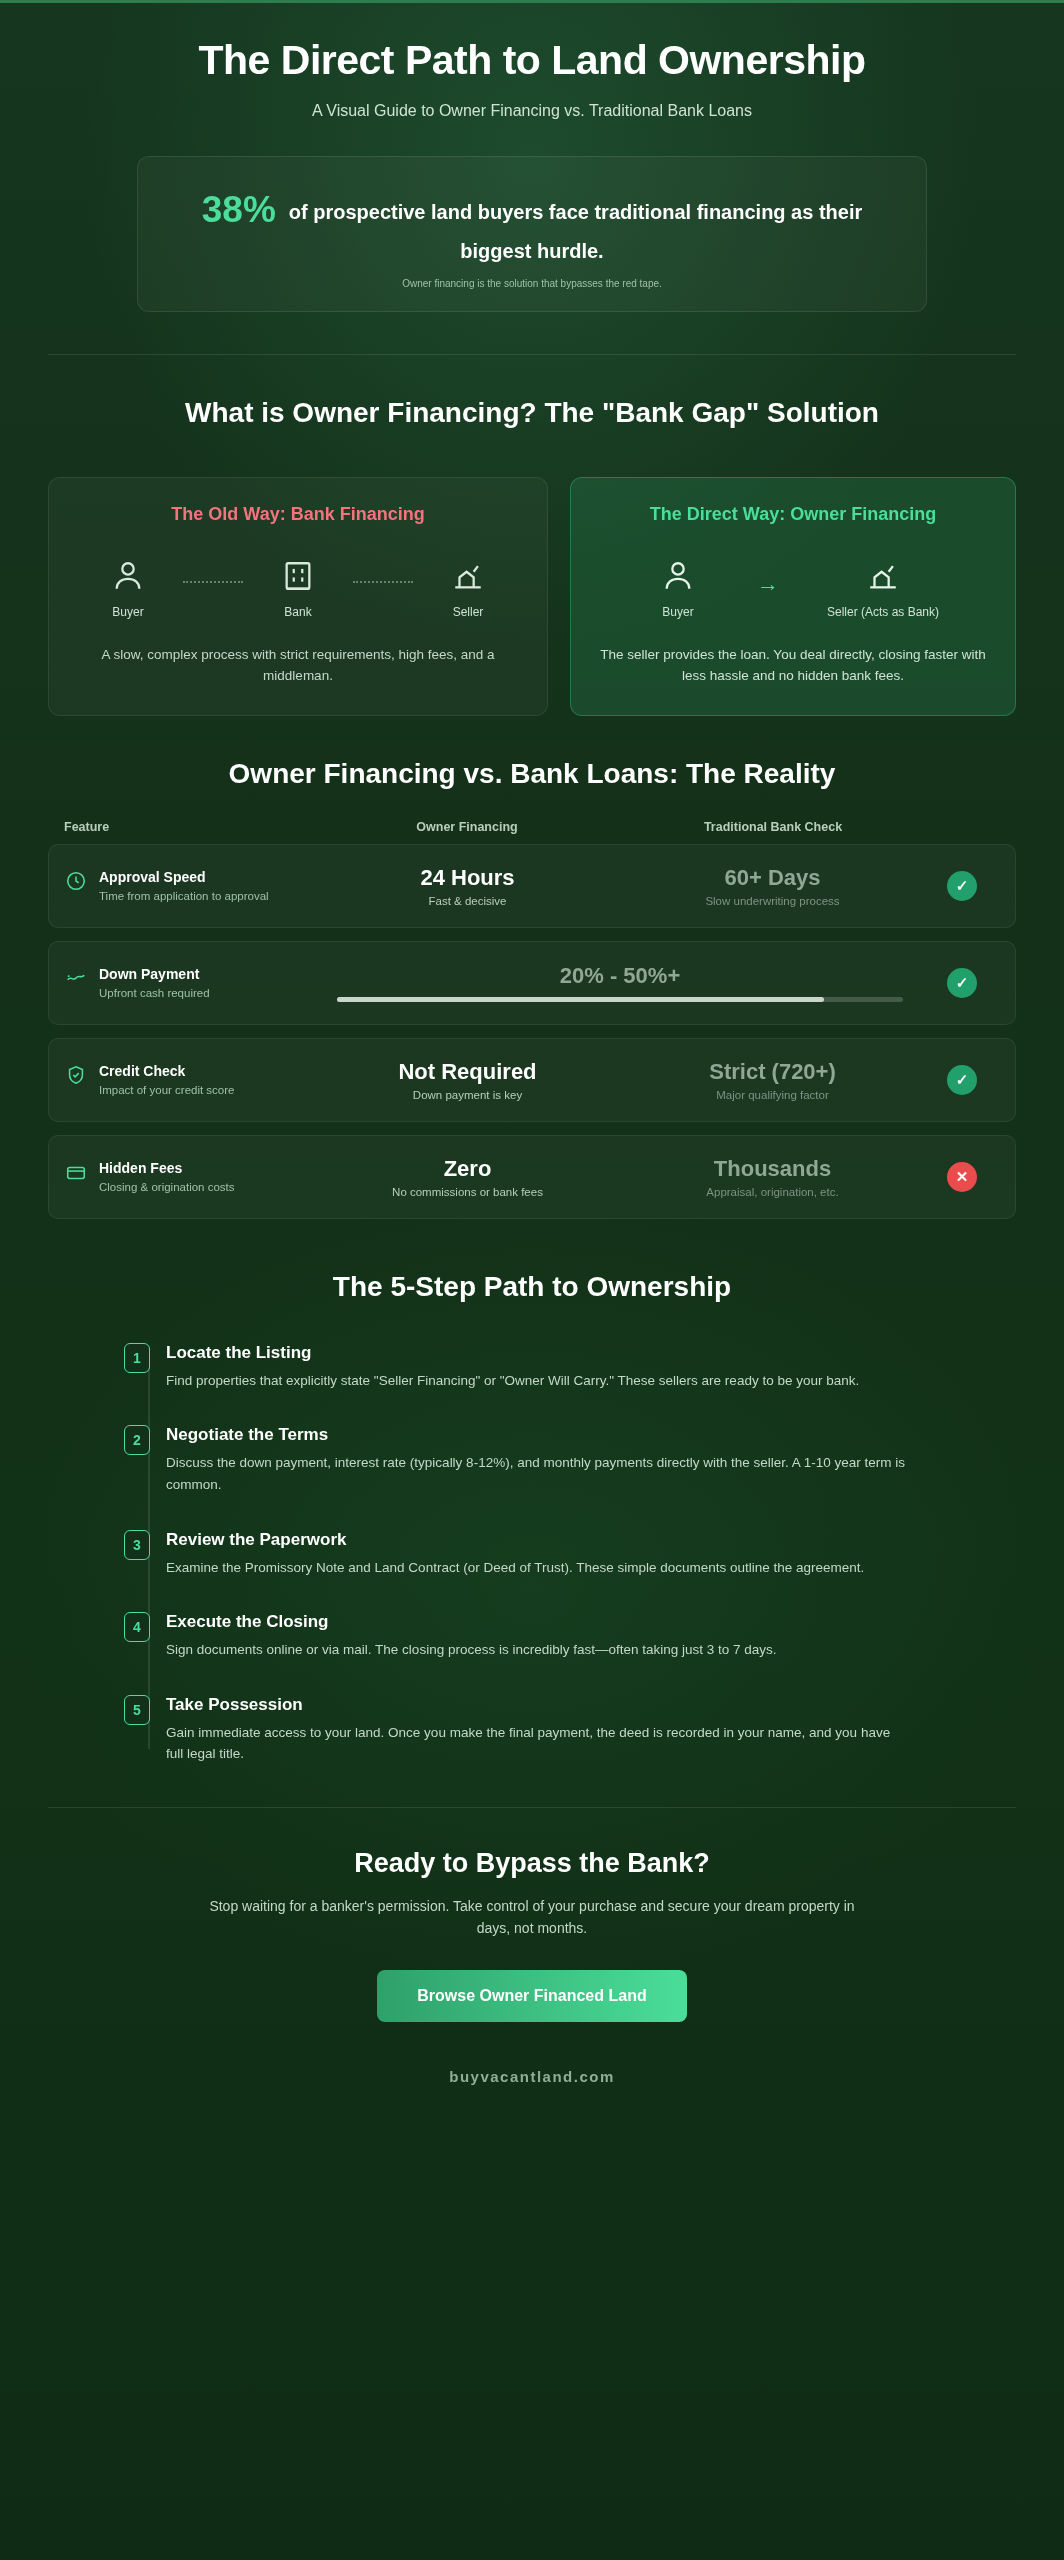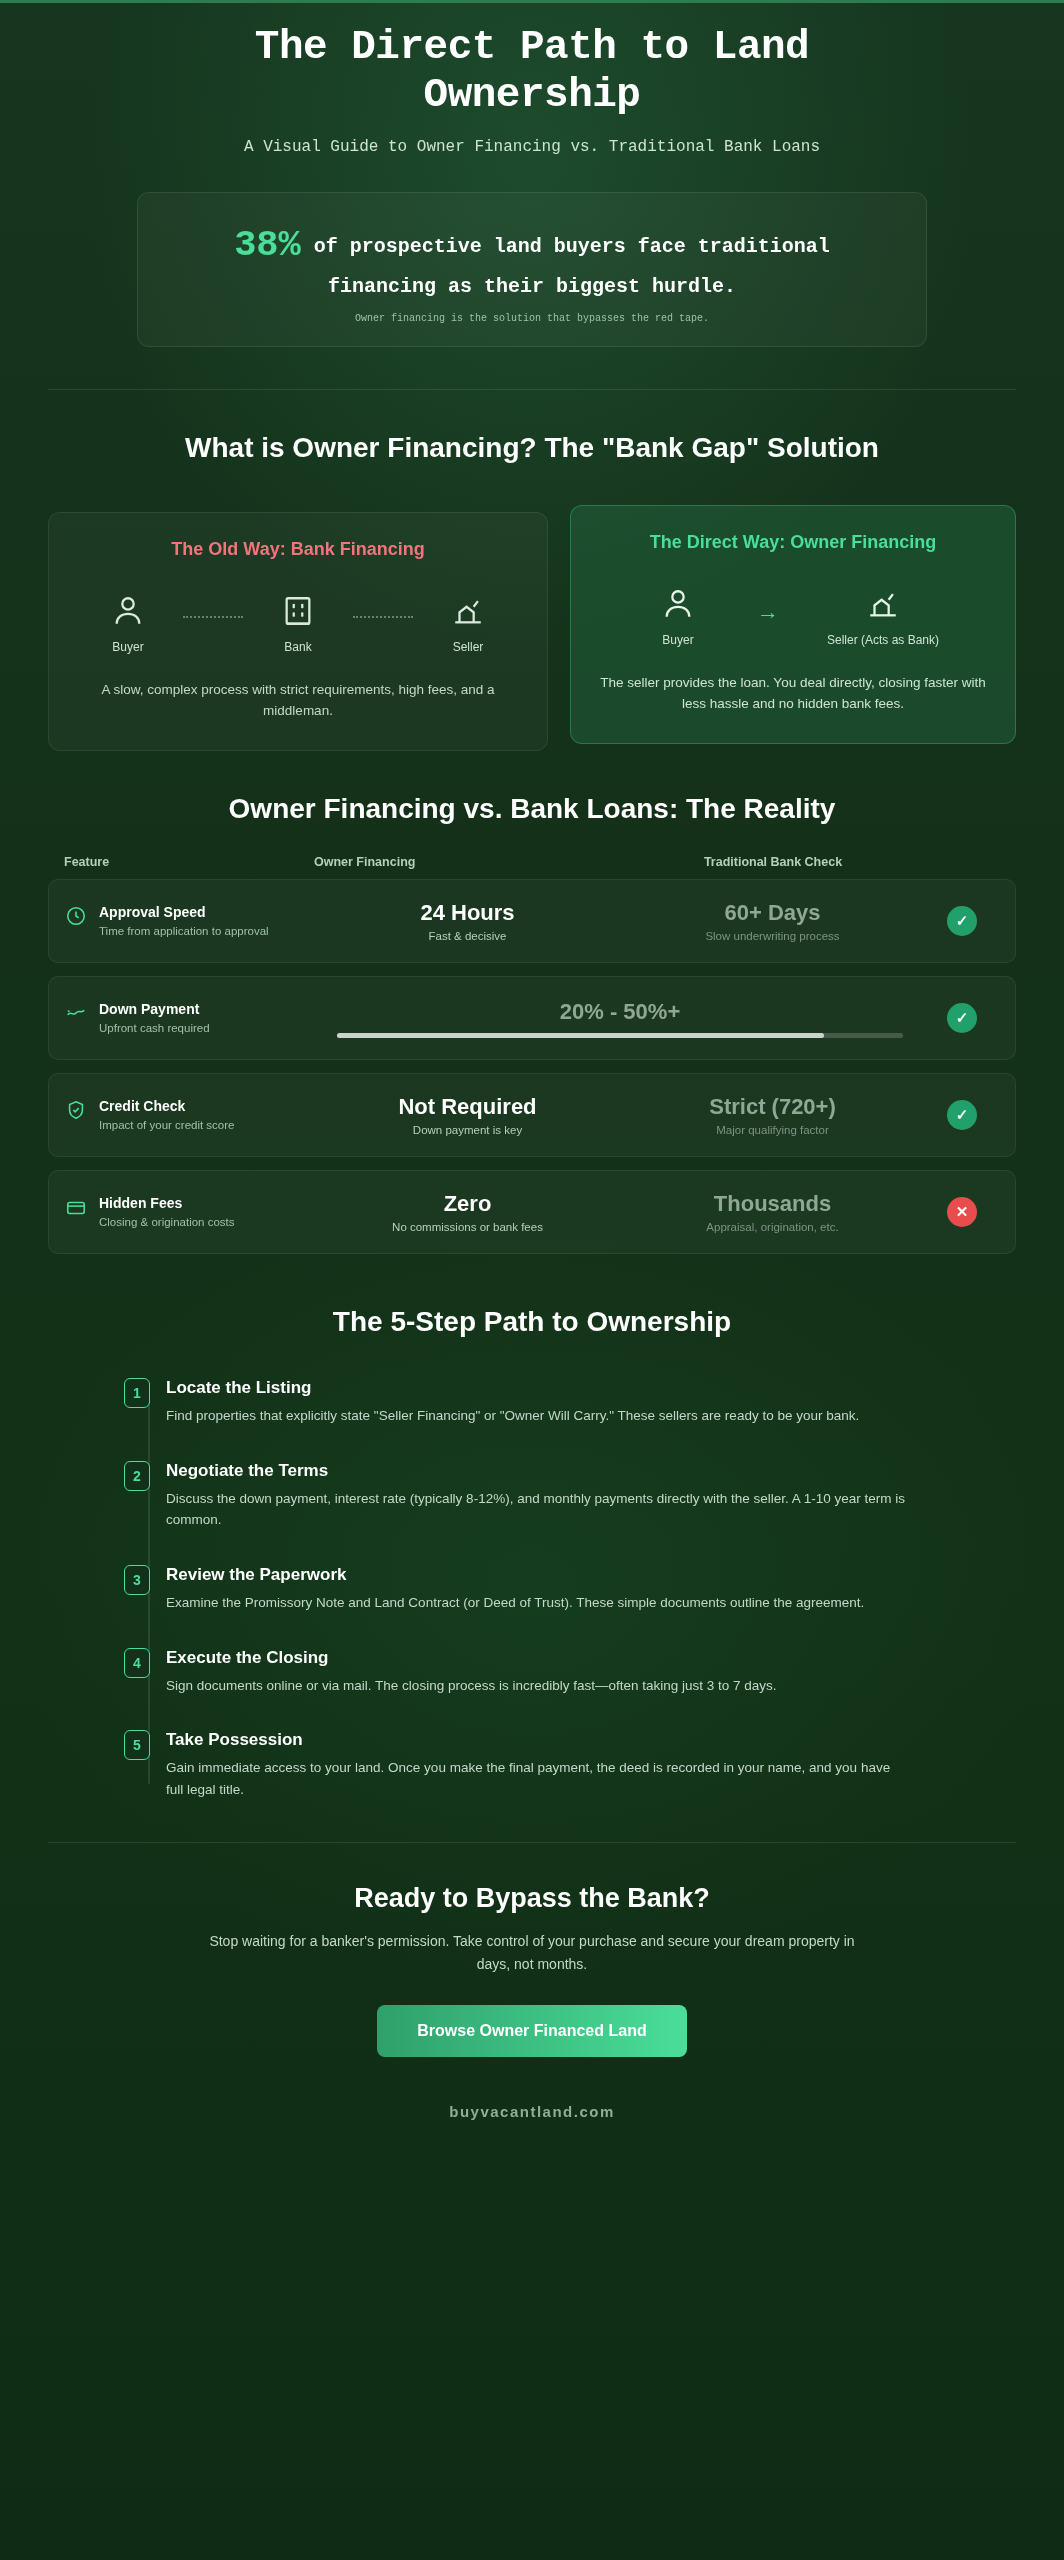--- a/index.html
+++ b/index.html
@@ -19,21 +19,21 @@
   .page::before{
     content:"";
     position:absolute; inset:0;
     background: radial-gradient(ellipse 60% 28% at 50% 6%, rgba(46,125,79,0.30), transparent 70%),
                 radial-gradient(ellipse 70% 22% at 50% 62%, rgba(46,125,79,0.14), transparent 70%);
     pointer-events:none;
   }
   .inner { position: relative; z-index: 2; padding: 0 48px; }
 
   
-  .hero { text-align: center; padding-top: 20px; font-family: Liberation Mono, monospace; }
+  .hero { text-align: center; padding-top: 33px; }
   .hero h1 {
     font-size: 41px;
     line-height: 1.18;
     color: #ffffff;
     font-weight: bold;
     letter-spacing: -0.5px;
     max-width: 760px;
     margin: 0 auto;
   }
   .hero .sub {
@@ -60,21 +60,21 @@
   
   .sec-title {
     text-align: center;
     color: #ffffff;
     font-size: 28px;
     font-weight: bold;
     margin-top: 42px;
   }
 
   
-  .compare { display: flex; gap: 22px; margin-top: 34px; align-items: center; }
+  .compare { display: flex; gap: 22px; margin-top: 34px; align-items: flex-end; }
   .ccard {
     border-radius: 12px;
     padding: 26px 24px 28px;
     flex: 1;
   }
   .ccard.old {
     background: rgba(255,255,255,0.035);
     border: 1px solid rgba(255,255,255,0.08);
     margin-top: 14px;
   }
@@ -98,21 +98,21 @@
   }
   .ccard.old p.note { color: #c4d8c9; }
 
   
   .tbl-head {
     display: flex; align-items: center;
     margin-top: 30px; padding: 0 16px 10px;
     font-size: 12.5px; color: #b6cfbc; font-weight: bold;
   }
   .th-feature { width: 250px; }
-  .th-owner { flex: 1; text-align: left; }
+  .th-owner { flex: 1; text-align: center; }
   .th-bank { flex: 1; text-align: center; }
   .th-pad { width: 74px; }
 
   .row {
     display: flex; align-items: center;
     background: rgba(255,255,255,0.035);
     border: 1px solid rgba(255,255,255,0.07);
     border-radius: 10px;
     padding: 16px;
     margin-bottom: 13px;

